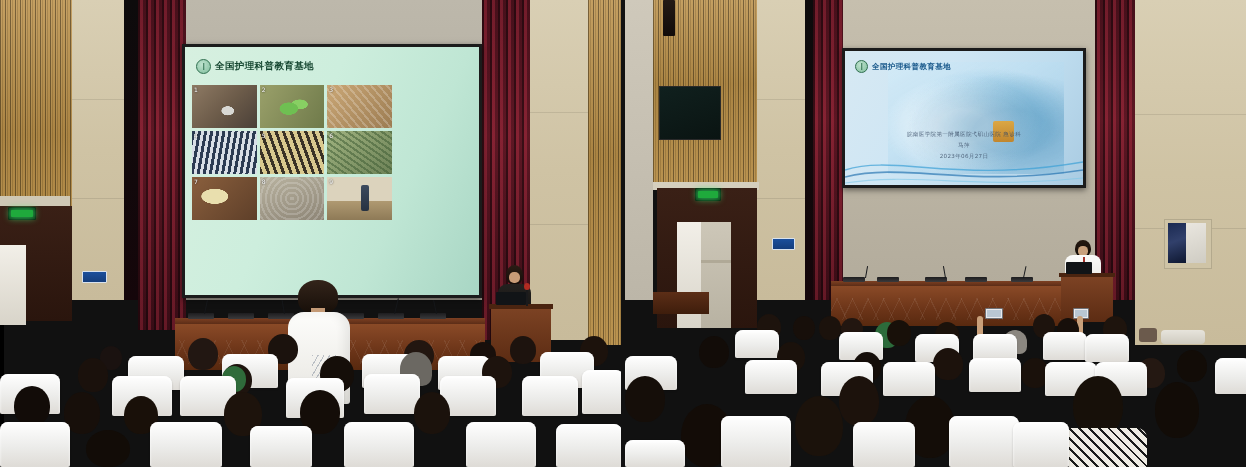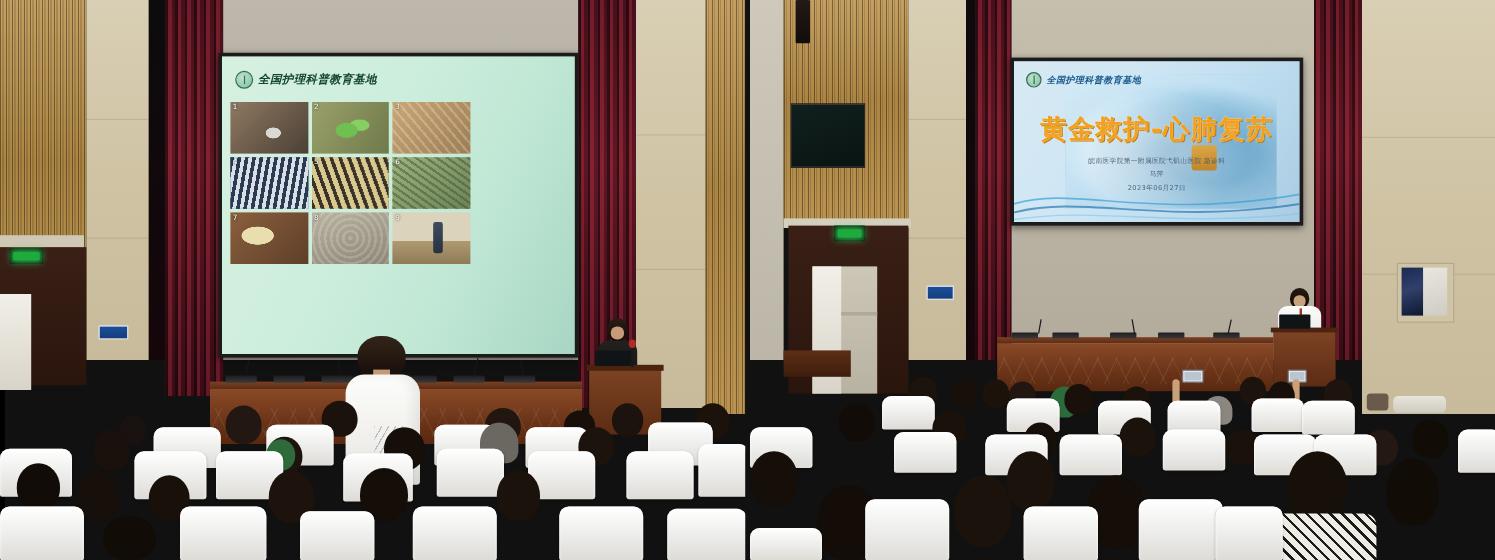--- a/index.html
+++ b/index.html
@@ -53,21 +53,21 @@
     width:13px;height:13px;border-radius:50%;
     border:1.4px solid #2f6f4f;
     background:radial-gradient(circle at 40% 35%,#bfe3cf,#7fbd9c);
     position:relative;flex:0 0 auto;
   }
   .logo-circle:after{
     content:"";position:absolute;left:50%;top:22%;width:1.5px;height:56%;
     background:#2f6f4f;transform:translateX(-50%);
   }
   .logo-text{font-size:9.5px;color:#14452f;font-weight:bold;letter-spacing:.4px;
-    font-family:"DejaVu Sans", sans-serif;white-space:nowrap;font-style:italic;}
+    font-family:"DejaVu Sans", sans-serif;white-space:nowrap;}
 
   
   .photo-grid{display:grid;grid-template-columns:repeat(3,1fr);grid-template-rows:repeat(3,1fr);gap:3px;}
   .cell{position:relative;overflow:hidden;}
   .cell .num{
     position:absolute;left:2px;top:1px;font-size:6px;color:#fff;
     text-shadow:0 0 2px #000;z-index:3;font-family:"DejaVu Sans", sans-serif;
   }
   .c1{background:
       radial-gradient(ellipse at 55% 60%,#d8d8d4 0 12%,transparent 13%),
@@ -343,21 +343,20 @@
     <div class="blue-plate" style="left:147px;top:238px;width:21px;height:10px;"></div>
 
     <div class="layer screen-frame" style="left:217px;top:48px;width:244px;height:140px;"></div>
     <div class="layer screen-r" style="left:220px;top:51px;width:238px;height:134px;">
       <div class="cpr-photo"></div>
       <div class="cpr-vest"></div>
       <div class="slide-logo" style="position:absolute;left:10px;top:9px;">
         <span class="logo-circle" style="width:11px;height:11px;"></span>
         <span class="logo-text" style="font-size:7.5px;color:#1b5a8c;">全国护理科普教育基地</span>
       </div>
-      <div class="slide-title">黄金救护-心肺复苏</div>
       <div class="slide-sub" style="top:60%;">皖南医学院第一附属医院弋矶山医院 急诊科</div>
       <div class="slide-sub" style="top:68%;">马萍</div>
       <div class="slide-sub" style="top:76%;">2023年06月27日</div>
       <div class="wave">
         <svg width="238" height="36" viewBox="0 0 238 36" preserveAspectRatio="none">
           <path d="M0,20 C50,4 110,34 238,12" stroke="#3a9fd6" stroke-width="1.4" fill="none" opacity=".7"></path>
           <path d="M0,27 C60,12 120,38 238,20" stroke="#1e6fae" stroke-width="1.6" fill="none" opacity=".65"></path>
           <path d="M0,33 C70,22 130,40 238,28" stroke="#7cc6e8" stroke-width="1.2" fill="none" opacity=".6"></path>
         </svg>
       </div>

